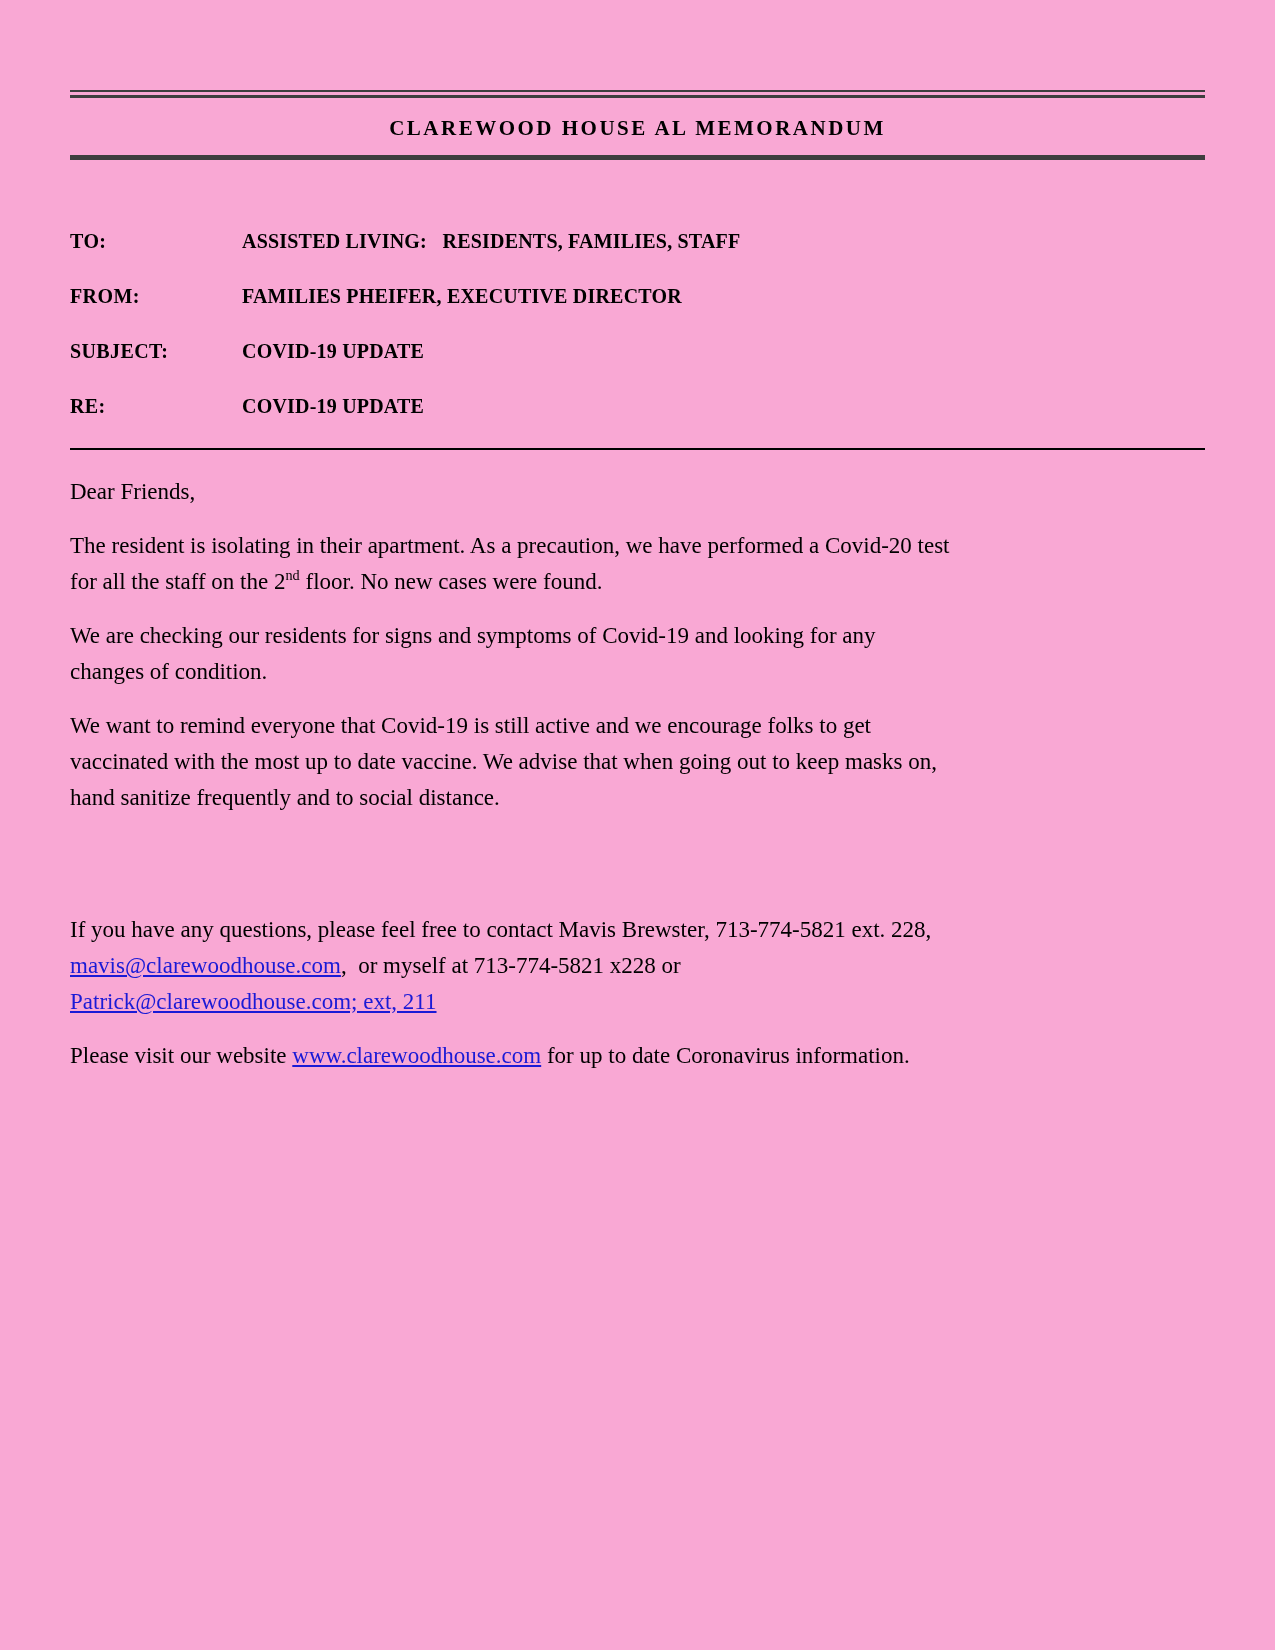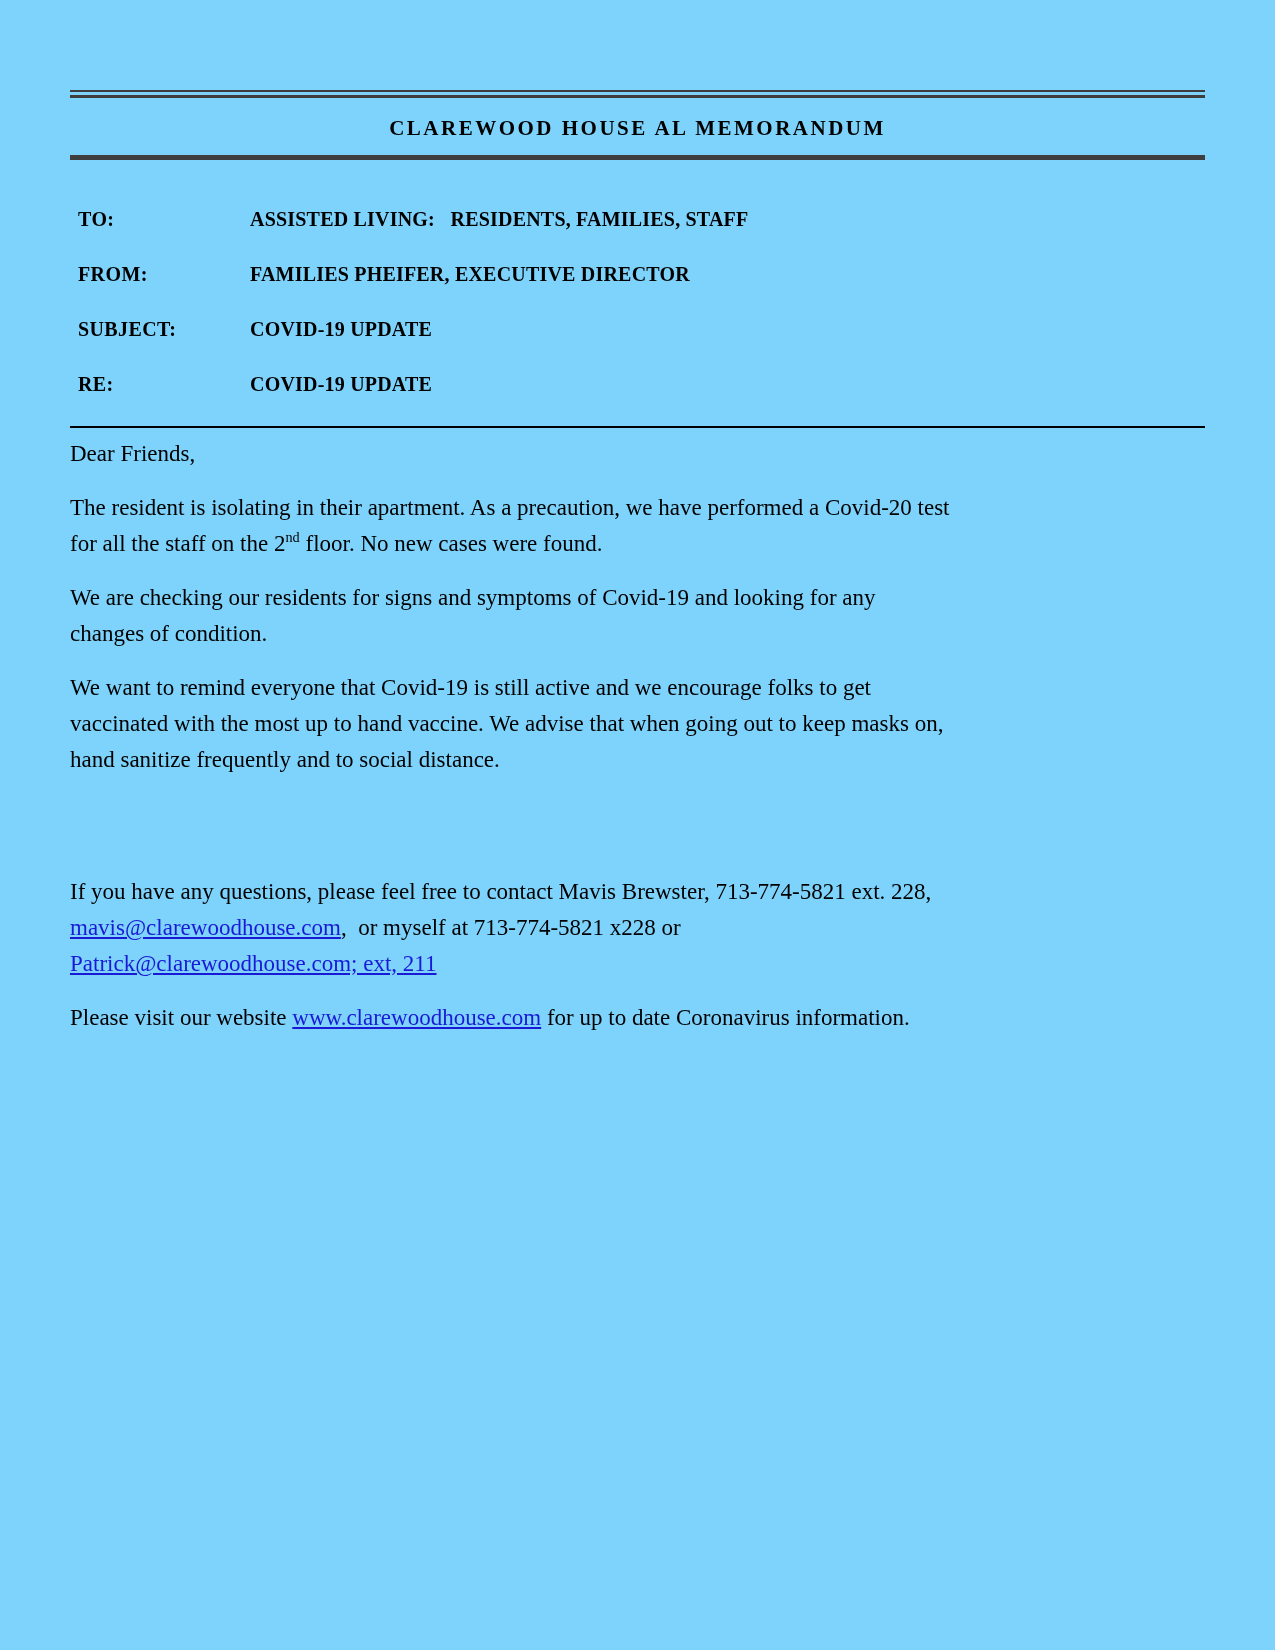--- a/index.html
+++ b/index.html
@@ -4,21 +4,21 @@
 <style>
   html, body {
     margin: 0;
     padding: 0;
     background: #ffffff;
   }
   .page {
     position: relative;
     width: 1275px;
     height: 1650px;
-    background: #7dd3fc;
+    background: #f9a8d4;
     overflow: hidden;
     font-family: "Liberation Serif", "DejaVu Serif", serif;
     color: #000000;
     box-sizing: border-box;
     padding-top: 90px;
   }
   .content {
     margin: 0 70px;
     width: 1135px;
   }
@@ -30,42 +30,42 @@
     margin: 0;
     padding: 17px 0 14px 0;
     text-align: center;
     font-size: 21px;
     font-weight: bold;
     letter-spacing: 2.5px;
     line-height: 26px;
   }
   .rule-thick { height: 5px; background: #3e3e3e; }
   
-  .meta { padding-top: 46px; margin-left: 8px; }
+  .meta { padding-top: 68px; }
   .meta-row {
     display: flex;
     font-size: 20px;
     line-height: 26px;
     margin-bottom: 29px;
     white-space: pre-wrap;
   }
   .meta-label {
     width: 172px;
     flex: 0 0 172px;
     font-weight: bold;
     letter-spacing: 0.4px;
   }
   .meta-value { letter-spacing: 0.2px; font-weight: bold; }
   .divider {
     margin-top: 23px;
     border-top: 2px solid #000000;
     height: 0;
   }
   
-  .body-text { padding-top: 8px; }
+  .body-text { padding-top: 24px; }
   .body-text p {
     margin: 18px 0 0 0;
     font-size: 23px;
     line-height: 36px;
     white-space: pre-wrap;
   }
   .body-text p.salutation { margin-top: 0; }
   .body-text p.contact { margin-top: 96px; }
   sup {
     font-size: 0.62em;
@@ -115,21 +115,21 @@
 
     <main class="body-text">
 
       <p class="salutation"><span>Dear Friends,</span></p>
 
 
       <p><span>The resident is isolating in their apartment. As a precaution, we have performed a Covid-20 test</span><br><span>for all the staff on the 2</span><sup>nd</sup><span> floor. No new cases were found.</span></p>
 
       <p><span>We are checking our residents for signs and symptoms of Covid-19 and looking for any</span><br><span>changes of condition.</span></p>
 
-      <p><span>We want to remind everyone that Covid-19 is still active and we encourage folks to get</span><br><span>vaccinated with the most up to hand vaccine. We advise that when going out to keep masks on,</span><br><span>hand sanitize frequently and to social distance.</span></p>
+      <p><span>We want to remind everyone that Covid-19 is still active and we encourage folks to get</span><br><span>vaccinated with the most up to date vaccine. We advise that when going out to keep masks on,</span><br><span>hand sanitize frequently and to social distance.</span></p>
 
       <p class="contact"><span>If you have any questions, please feel free to contact Mavis Brewster, 713-774-5821 ext. 228,</span><br><a class="doc-link">mavis@clarewoodhouse.com</a><span>,  or myself at 713-774-5821 x228 or</span><br><a class="doc-link">Patrick@clarewoodhouse.com; ext, 211</a></p>
 
       <p><span>Please visit our website </span><a class="doc-link">www.clarewoodhouse.com</a><span> for up to date Coronavirus information.</span></p>
 
     </main>
   </div>
 </div>
 
 </body></html>

